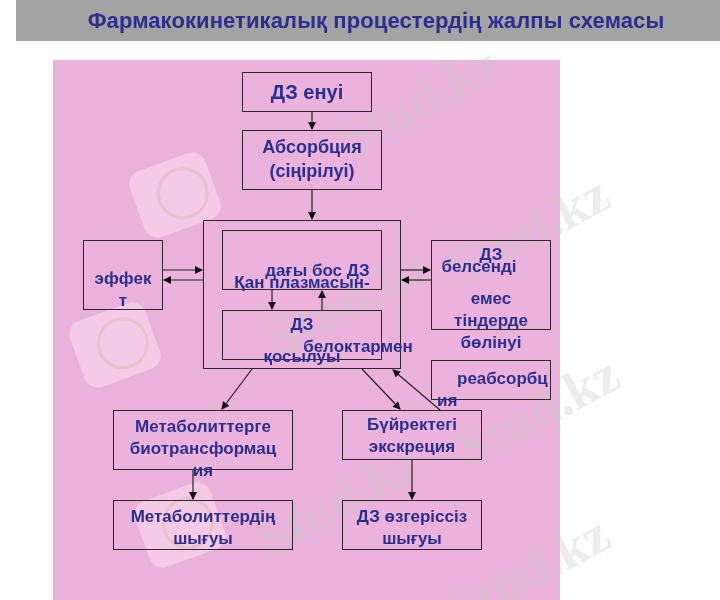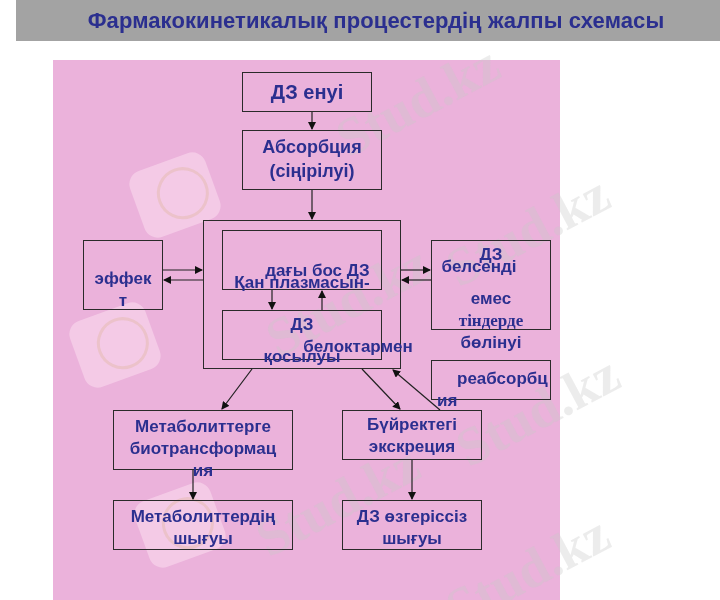--- a/index.html
+++ b/index.html
@@ -76,21 +76,21 @@
 <span class="t" style="left:222px;top:346px;width:160px;text-align:center;">қосылуы</span>
 
 <div class="box" style="left:83px;top:240px;width:80px;height:70px;"></div>
 <span class="t" style="left:83px;top:268px;width:80px;">эффек</span>
 <span class="t" style="left:83px;top:290px;width:80px;">т</span>
 
 <div class="box" style="left:431px;top:240px;width:120px;height:90px;"></div>
 <span class="t" style="left:431px;top:244px;width:120px;">ДЗ</span>
 <span class="t" style="left:431px;top:256px;width:96px;">белсенді</span>
 <span class="t" style="left:431px;top:288px;width:120px;">емес</span>
-<span class="t" style="left:431px;top:310px;width:120px;font-family:Liberation Serif, serif;">тіндерде</span>
+<span class="t" style="left:431px;top:310px;width:120px;">тіндерде</span>
 <span class="t" style="left:431px;top:332px;width:120px;">бөлінуі</span>
 
 <div class="box" style="left:431px;top:360px;width:120px;height:40px;"></div>
 <span class="t" style="left:433px;top:368px;width:118px;text-align:left;padding-left:4px;margin-left:20px;">реабсорбц</span>
 <span class="t" style="left:433px;top:390px;width:118px;text-align:left;padding-left:4px;">ия</span>
 
 <div class="box" style="left:113px;top:410px;width:180px;height:60px;"></div>
 <span class="t" style="left:113px;top:416px;width:180px;">Метаболиттерге</span>
 <span class="t" style="left:113px;top:438px;width:180px;">биотрансформац</span>
 <span class="t" style="left:113px;top:460px;width:180px;">ия</span>

